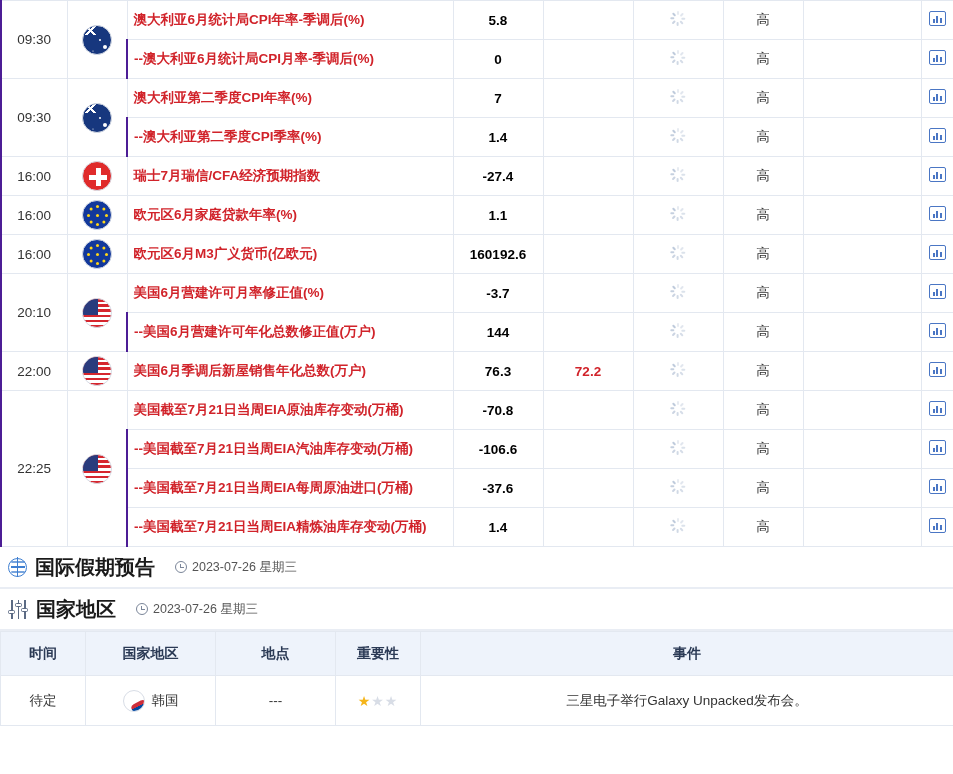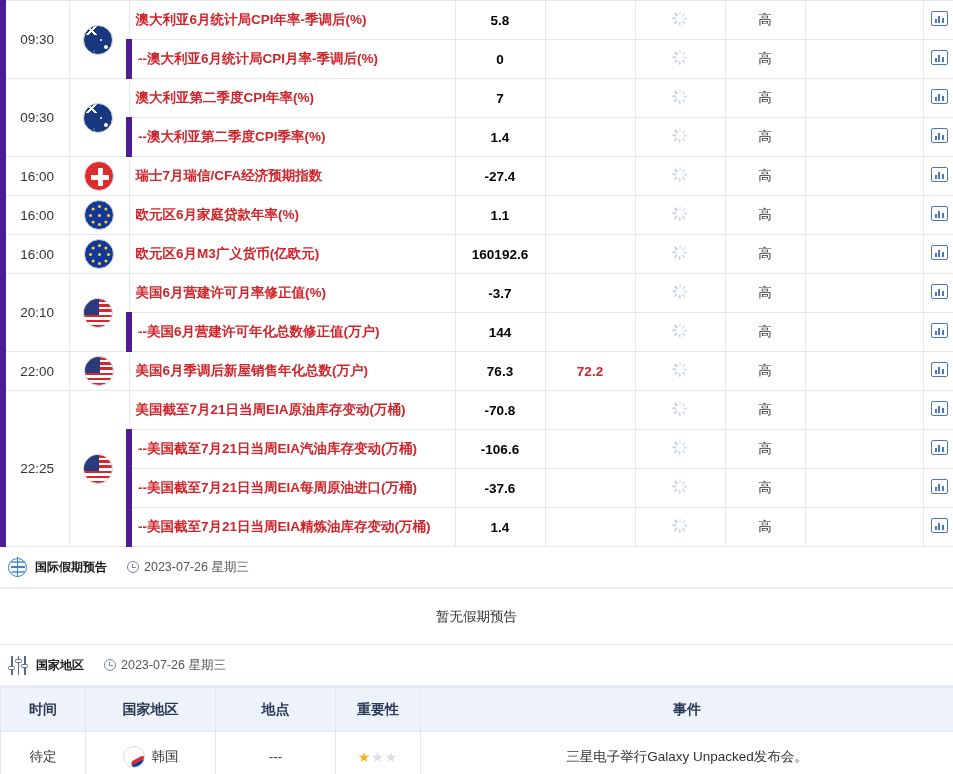--- a/index.html
+++ b/index.html
@@ -23,21 +23,21 @@
   }
   table.cal td {
     border: 1px solid #e3e8f0;
     border-top: none;
     border-left: none;
     height: 39px;
     padding: 0 6px;
     font-size: 13.5px;
     vertical-align: middle;
   }
-  table.cal td:first-child { border-left: 6px solid #4c1d95; margin-left: 40px; }
+  table.cal td:first-child { border-left: 2px solid #4c1d95; margin-left: 40px; }
   table.cal tr:first-child td { border-top: 1px solid #e3e8f0; }
 
   .c-time   { width: 66px;  text-align: center; color: #333; font-size: 13px; }
   .c-flag   { width: 60px;  text-align: center; }
   .c-event  { width: 326px; color: #d1232a; font-weight: bold; font-size: 13.5px; padding-left: 10px; }
   .c-prev   { width: 90px;  text-align: center; color: #000000; font-weight: bold; }
   .c-fore   { width: 90px;  text-align: center; color: #d1232a; font-weight: bold; }
   .c-act    { width: 90px;  text-align: center; color: #d1232a; font-weight: bold; }
   .c-imp    { width: 80px;  text-align: center; color: #333; font-size: 13.5px; }
   .c-star   { width: 118px; }
@@ -145,21 +145,21 @@
   
   .section-head {
     display: flex;
     align-items: center;
     height: 42px;
     padding-left: 8px;
     border-bottom: 2px solid #e9edf4;
     background: #fff;
   }
   .section-head .title {
-    font-size: 12px;
+    font-size: 20px;
     font-weight: bold;
     color: #1a1a1a;
     margin-left: 8px;
   }
   .section-head .datewrap {
     display: flex; align-items: center;
     margin-left: 20px;
     color: #555;
     font-size: 12.5px;
   }
@@ -413,23 +413,20 @@
       </tbody>
   </table>
 
   <div class="section-head">
     <span class="globe"></span>
     <span class="title">国际假期预告</span>
     <span class="datewrap">
       <span class="clock"></span>
       <span>2023-07-26 星期三</span>
     </span>
-  </div>
-  <div class="empty-row">
-    <span>暂无假期预告</span>
   </div>
 
   <div class="section-head">
     <span class="sliders">
       <i></i>
         <i></i>
         <i></i>
         <b></b>
         <b></b>
         <b></b>

